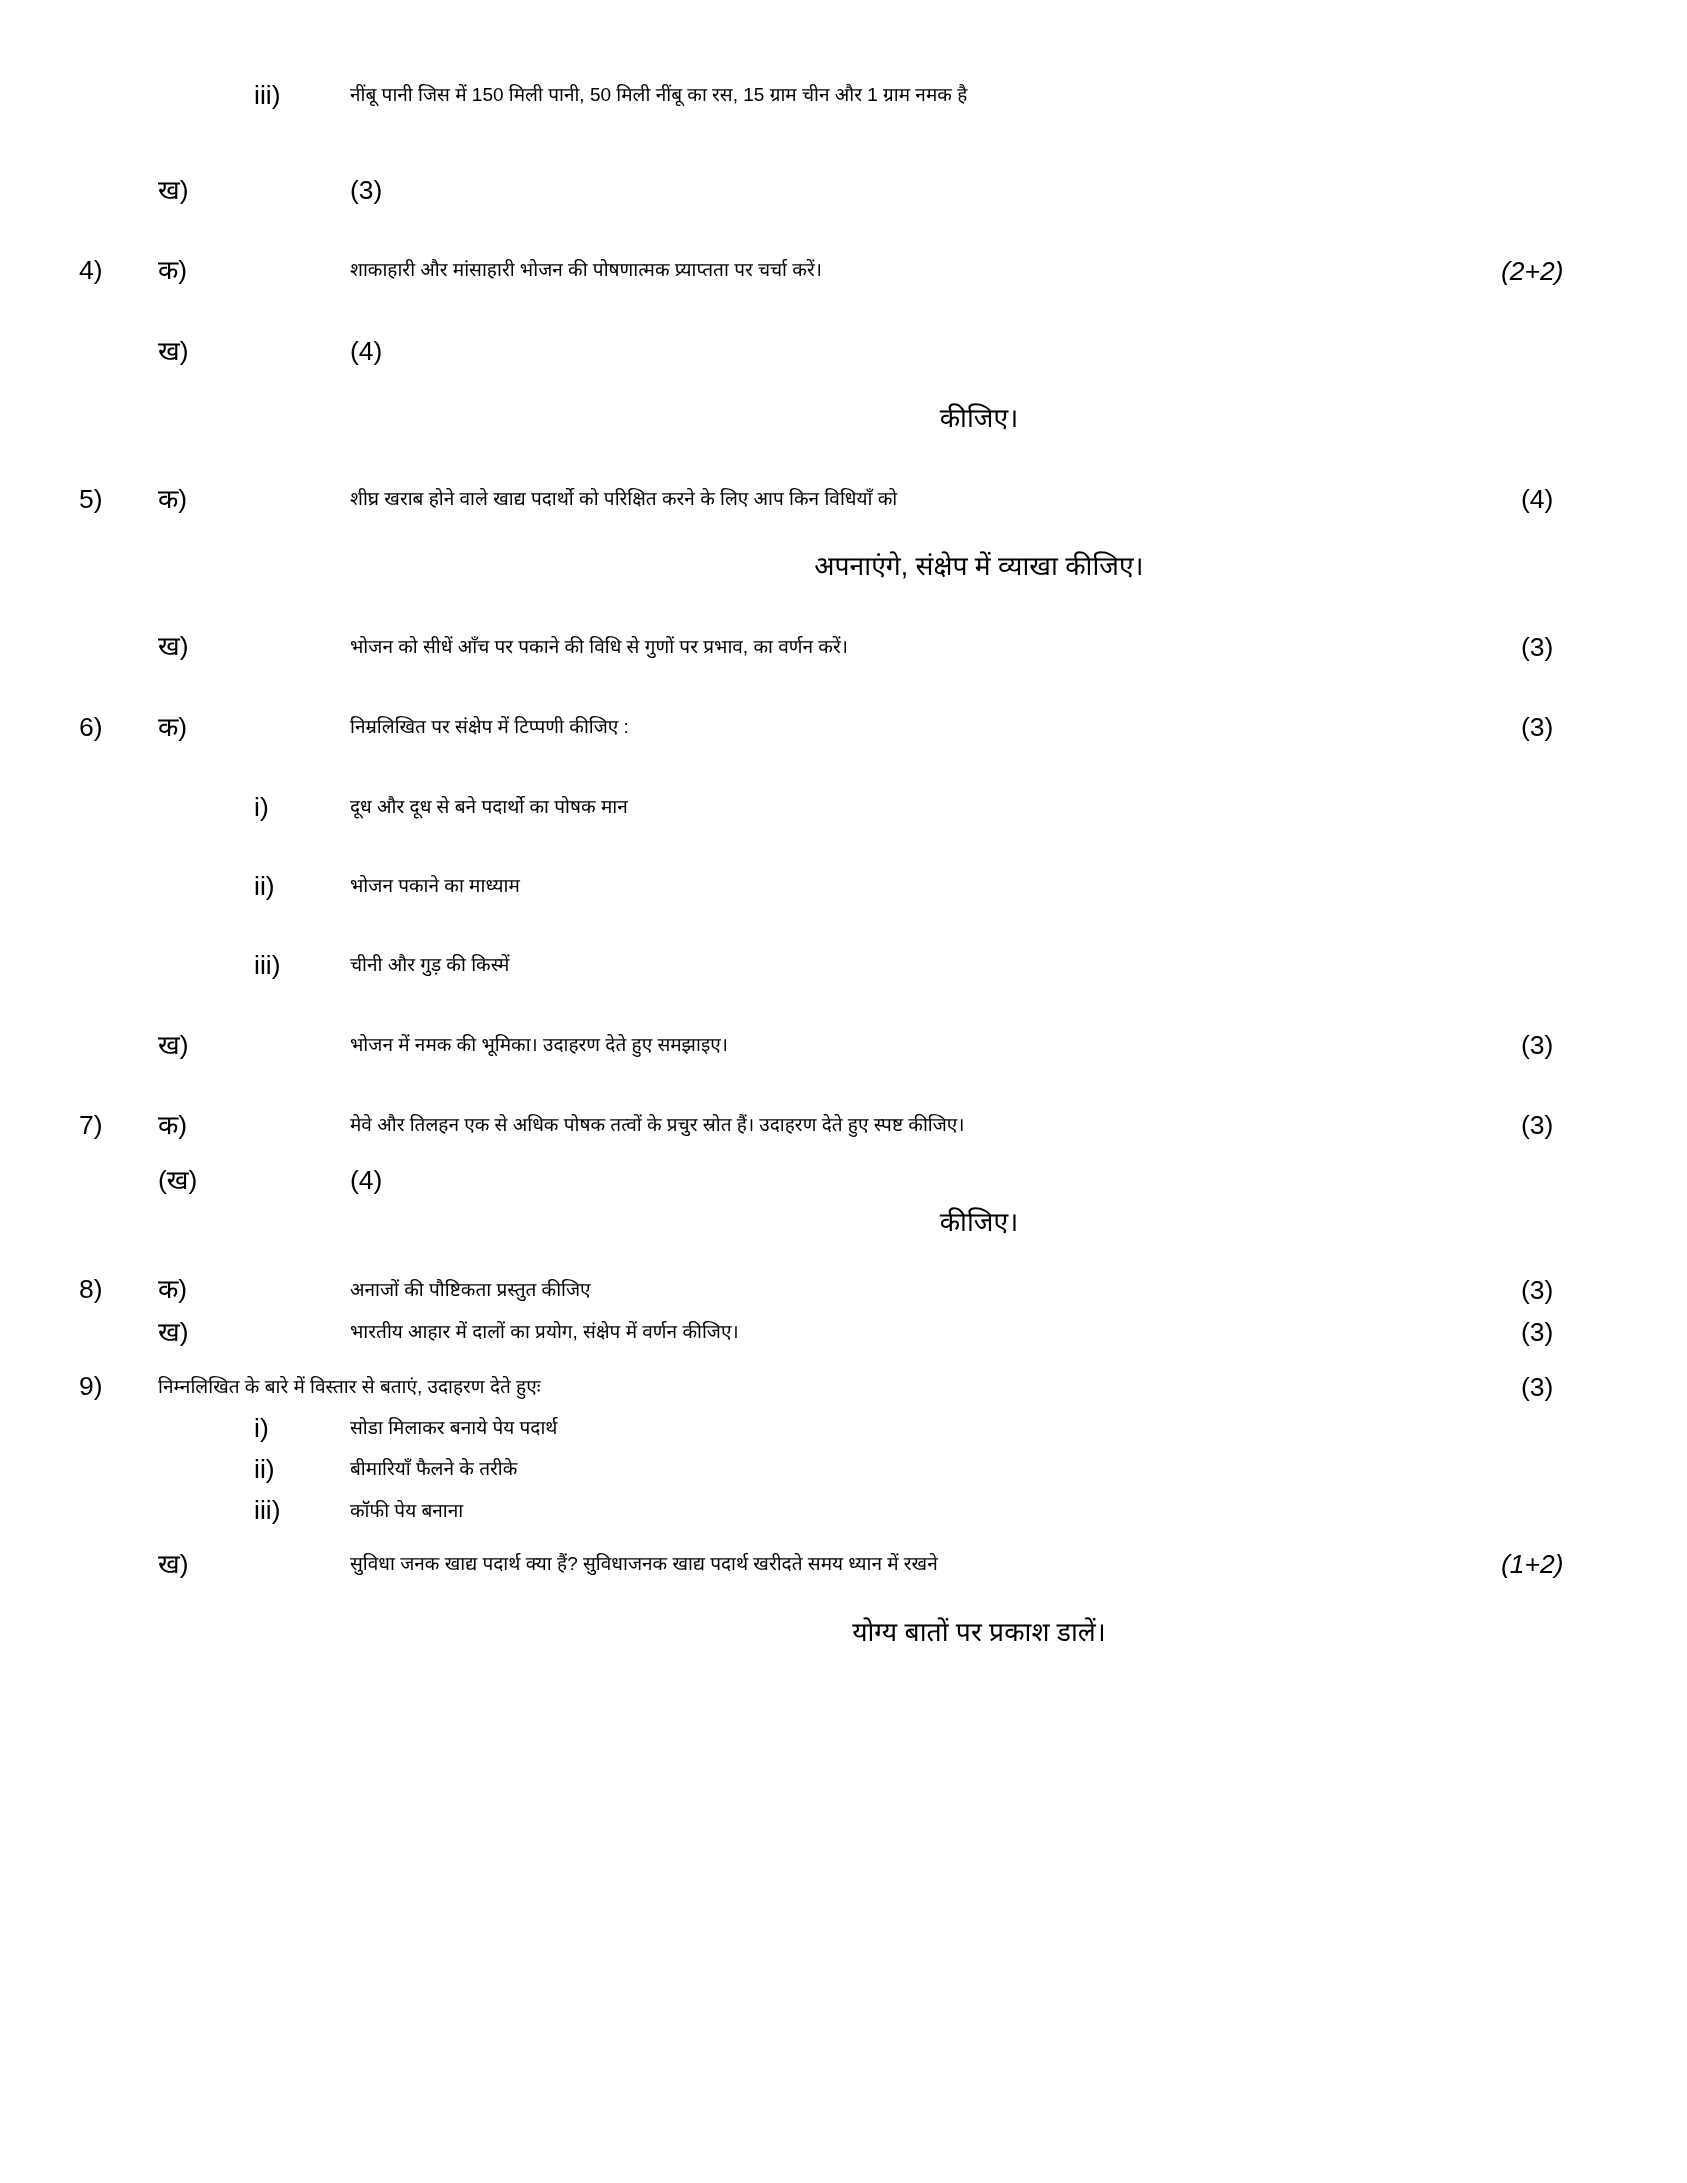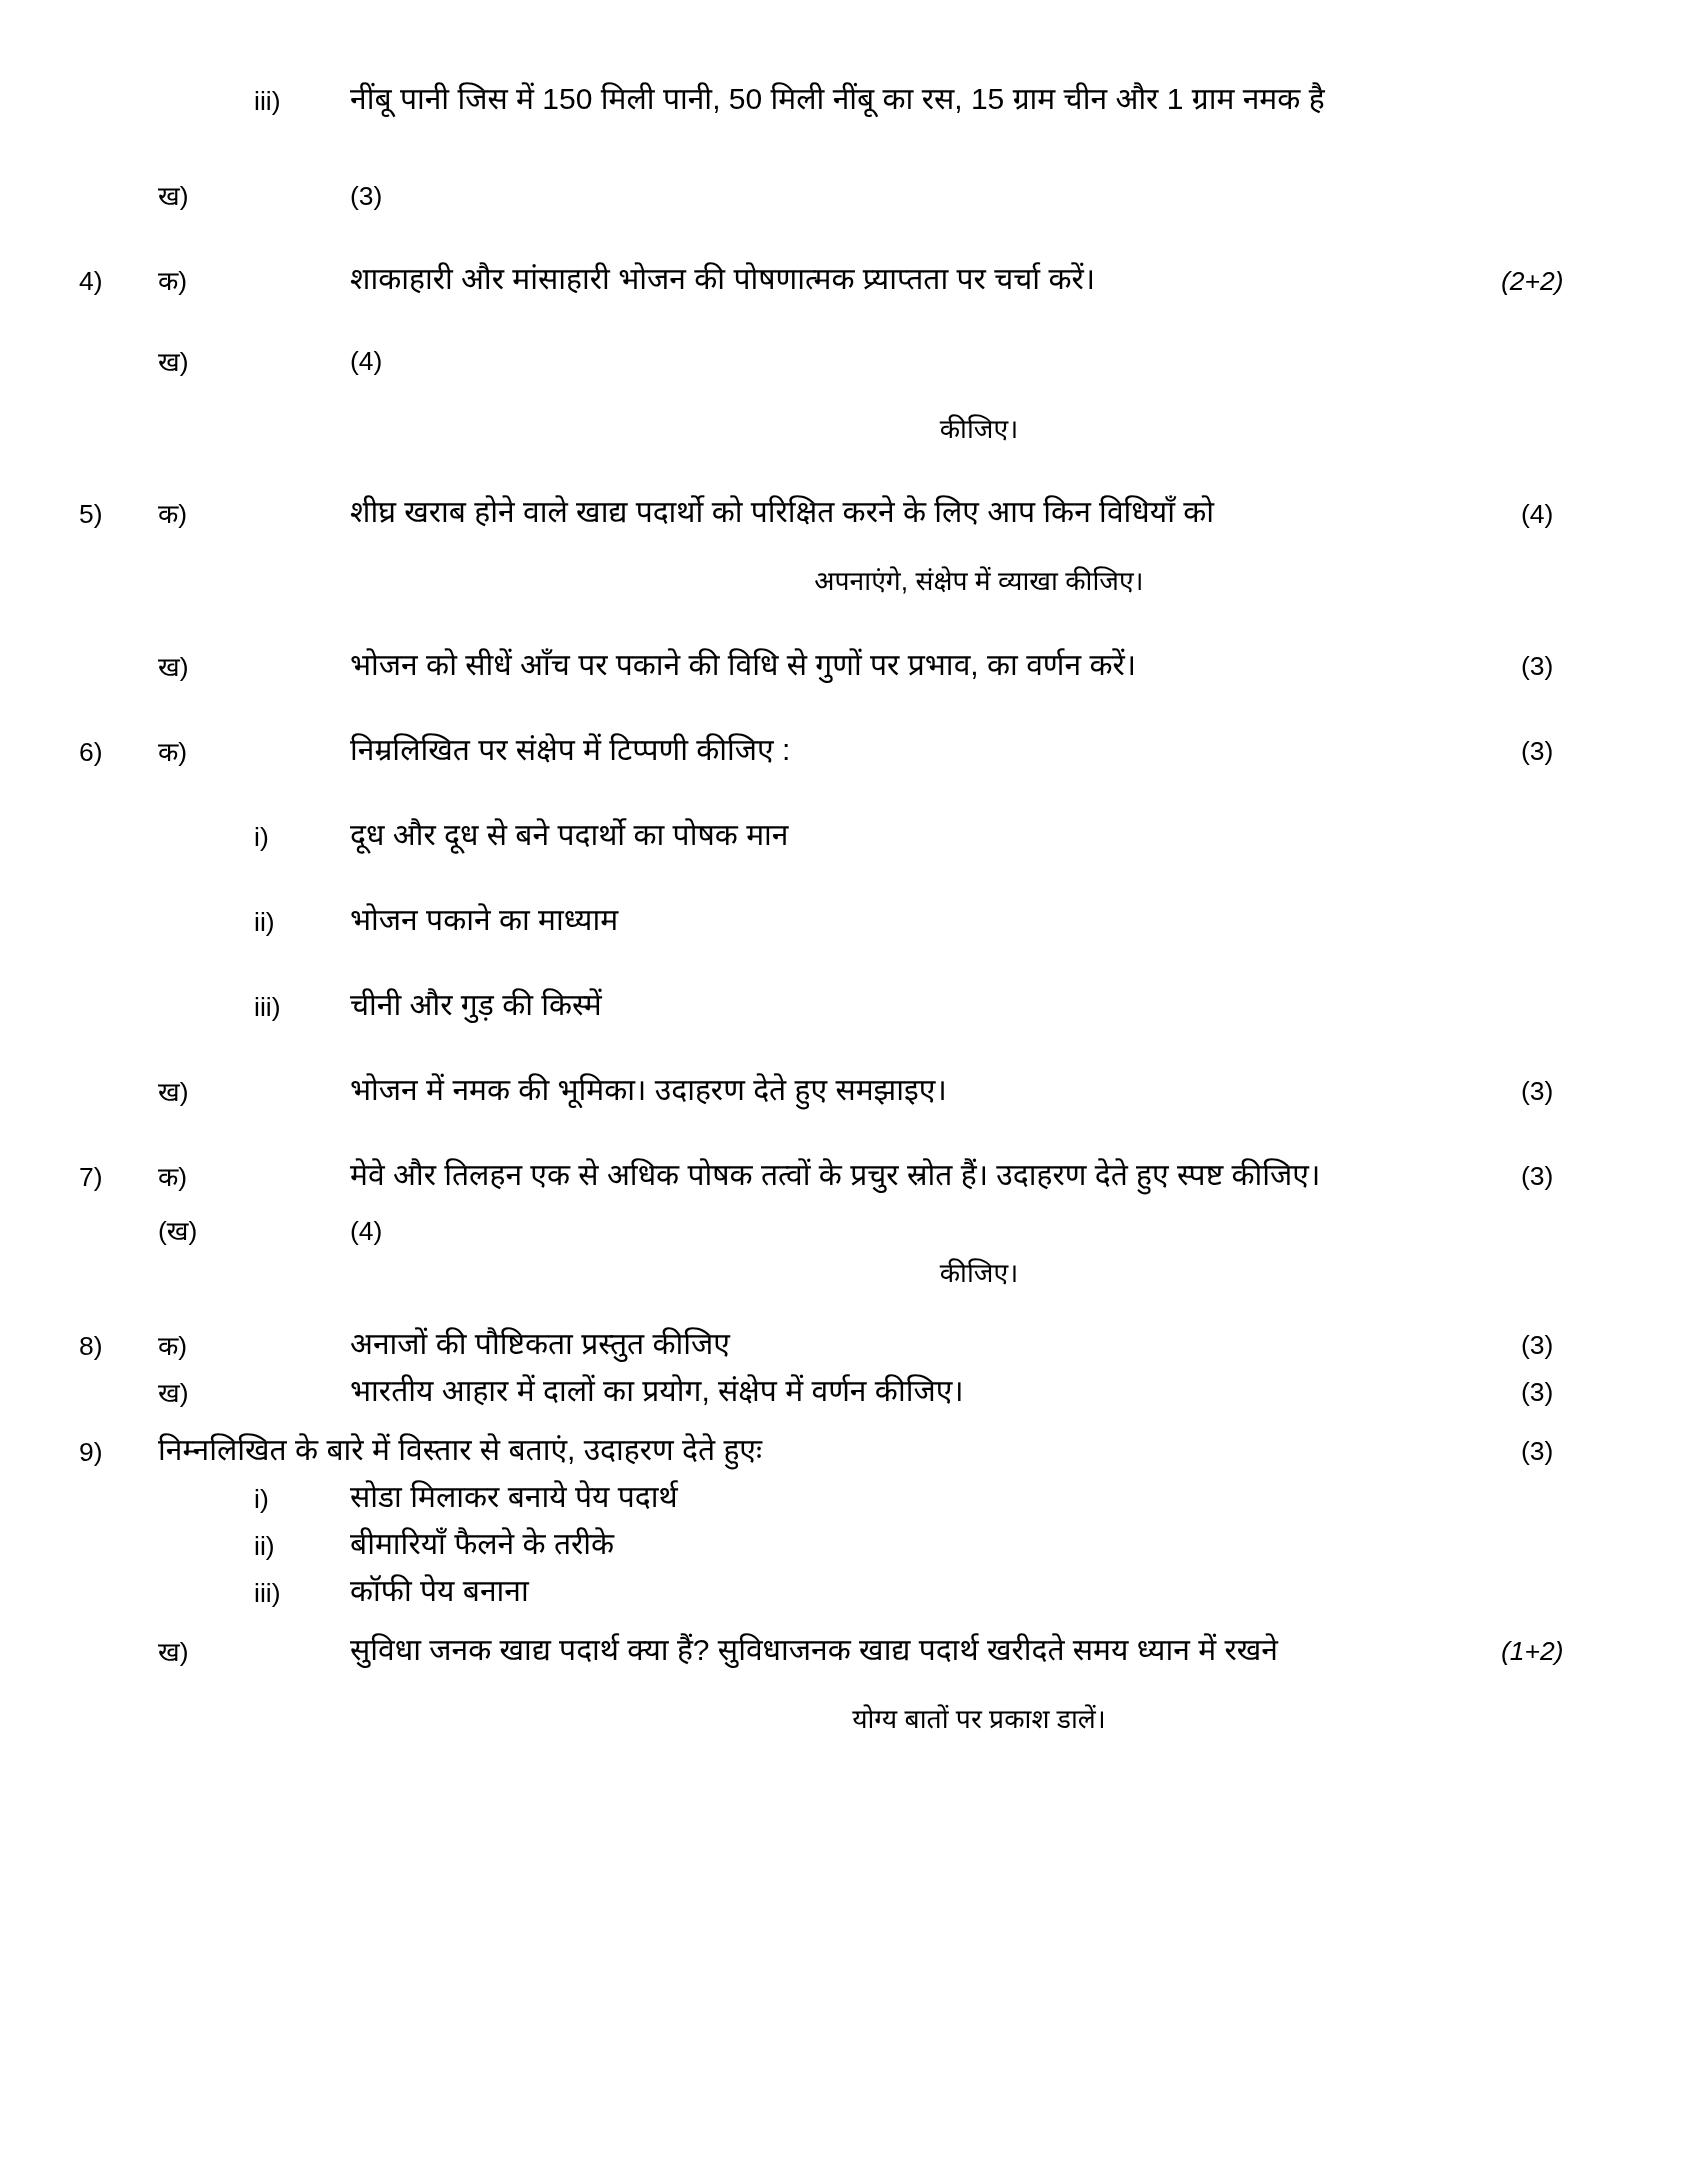--- a/index.html
+++ b/index.html
@@ -18,21 +18,21 @@
     position: relative;
     width: 1687px;
     height: 2183px;
     box-sizing: border-box;
     padding: 79px 79px 0 79px;
   }
 
   
   .q-row {
     display: flex;
-    align-items: flex-end;
+    align-items: center;
     width: 1528px;
   }
   .col-qnum {
     width: 79px;
     flex: 0 0 79px;
     font-size: 26.5px;
     line-height: 1.25;
   }
   .col-part {
     width: 96px;
@@ -41,21 +41,21 @@
     line-height: 1.25;
   }
   .col-roman {
     width: 96px;
     flex: 0 0 96px;
     font-size: 26.5px;
     line-height: 1.25;
   }
   .col-body {
     flex: 1 1 auto;
-    font-size: 30px;
+    font-size: 19px;
     line-height: 1.30;
     padding-right: 16px;
   }
   .col-marks {
     width: 86px;
     flex: 0 0 86px;
     font-size: 26.5px;
     line-height: 1.30;
     text-align: left;
     white-space: nowrap;

